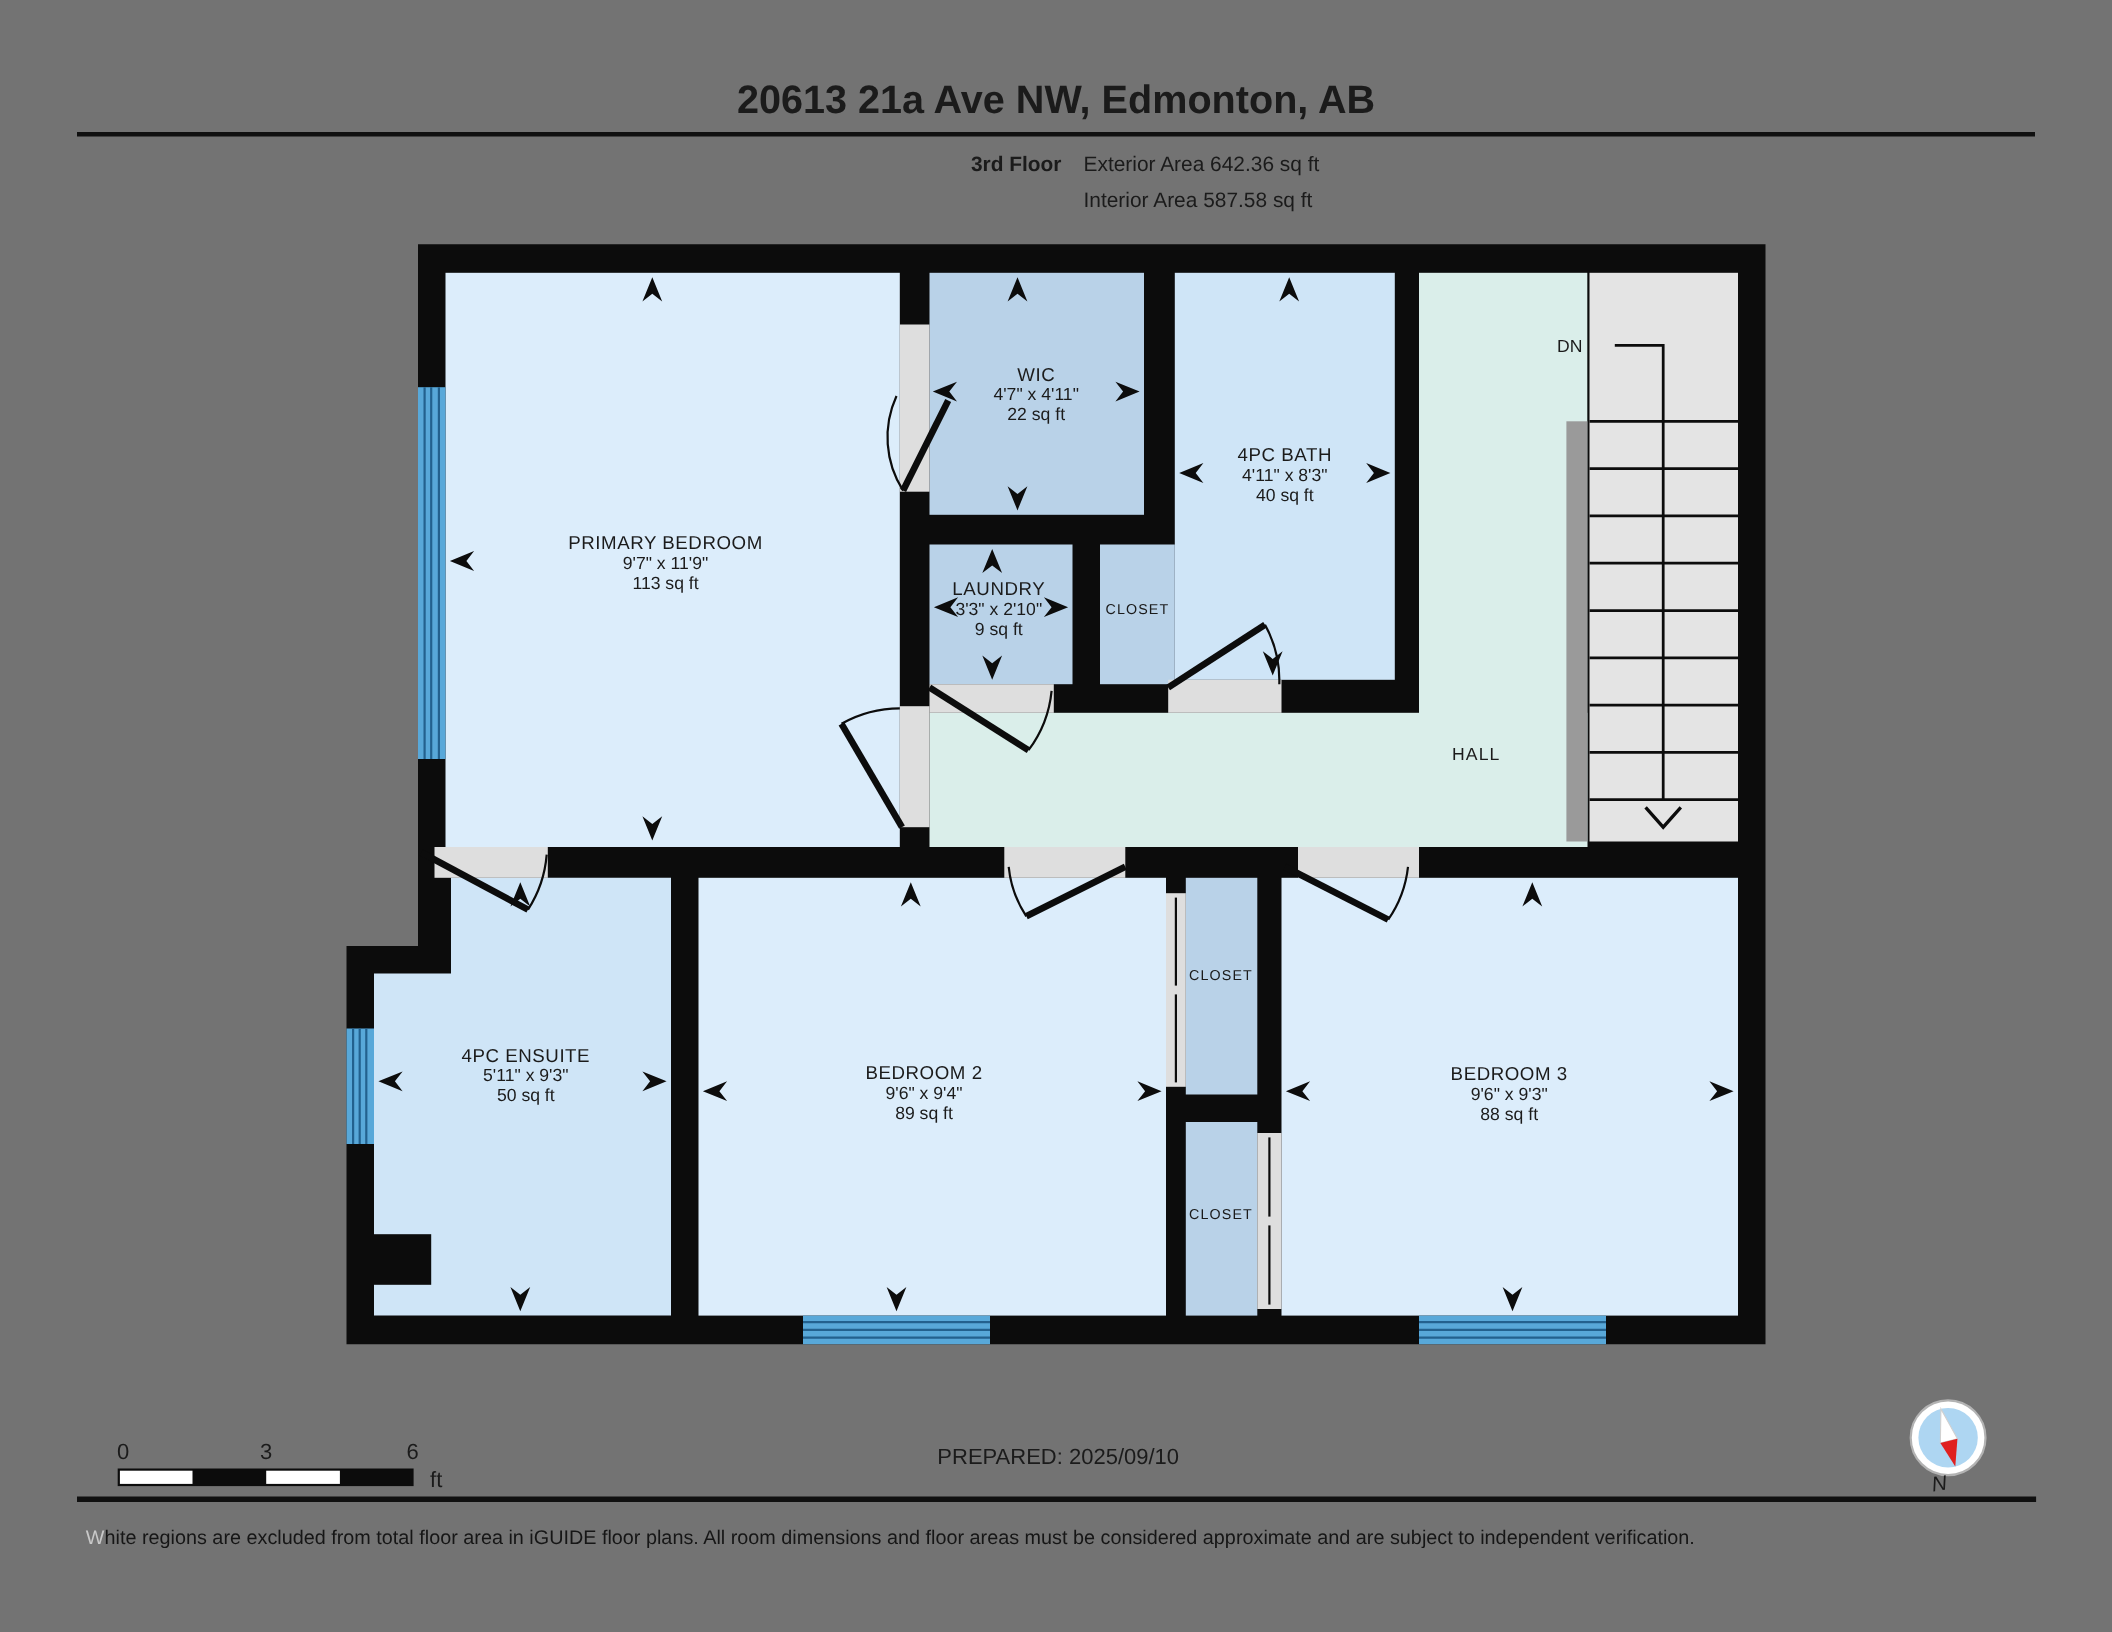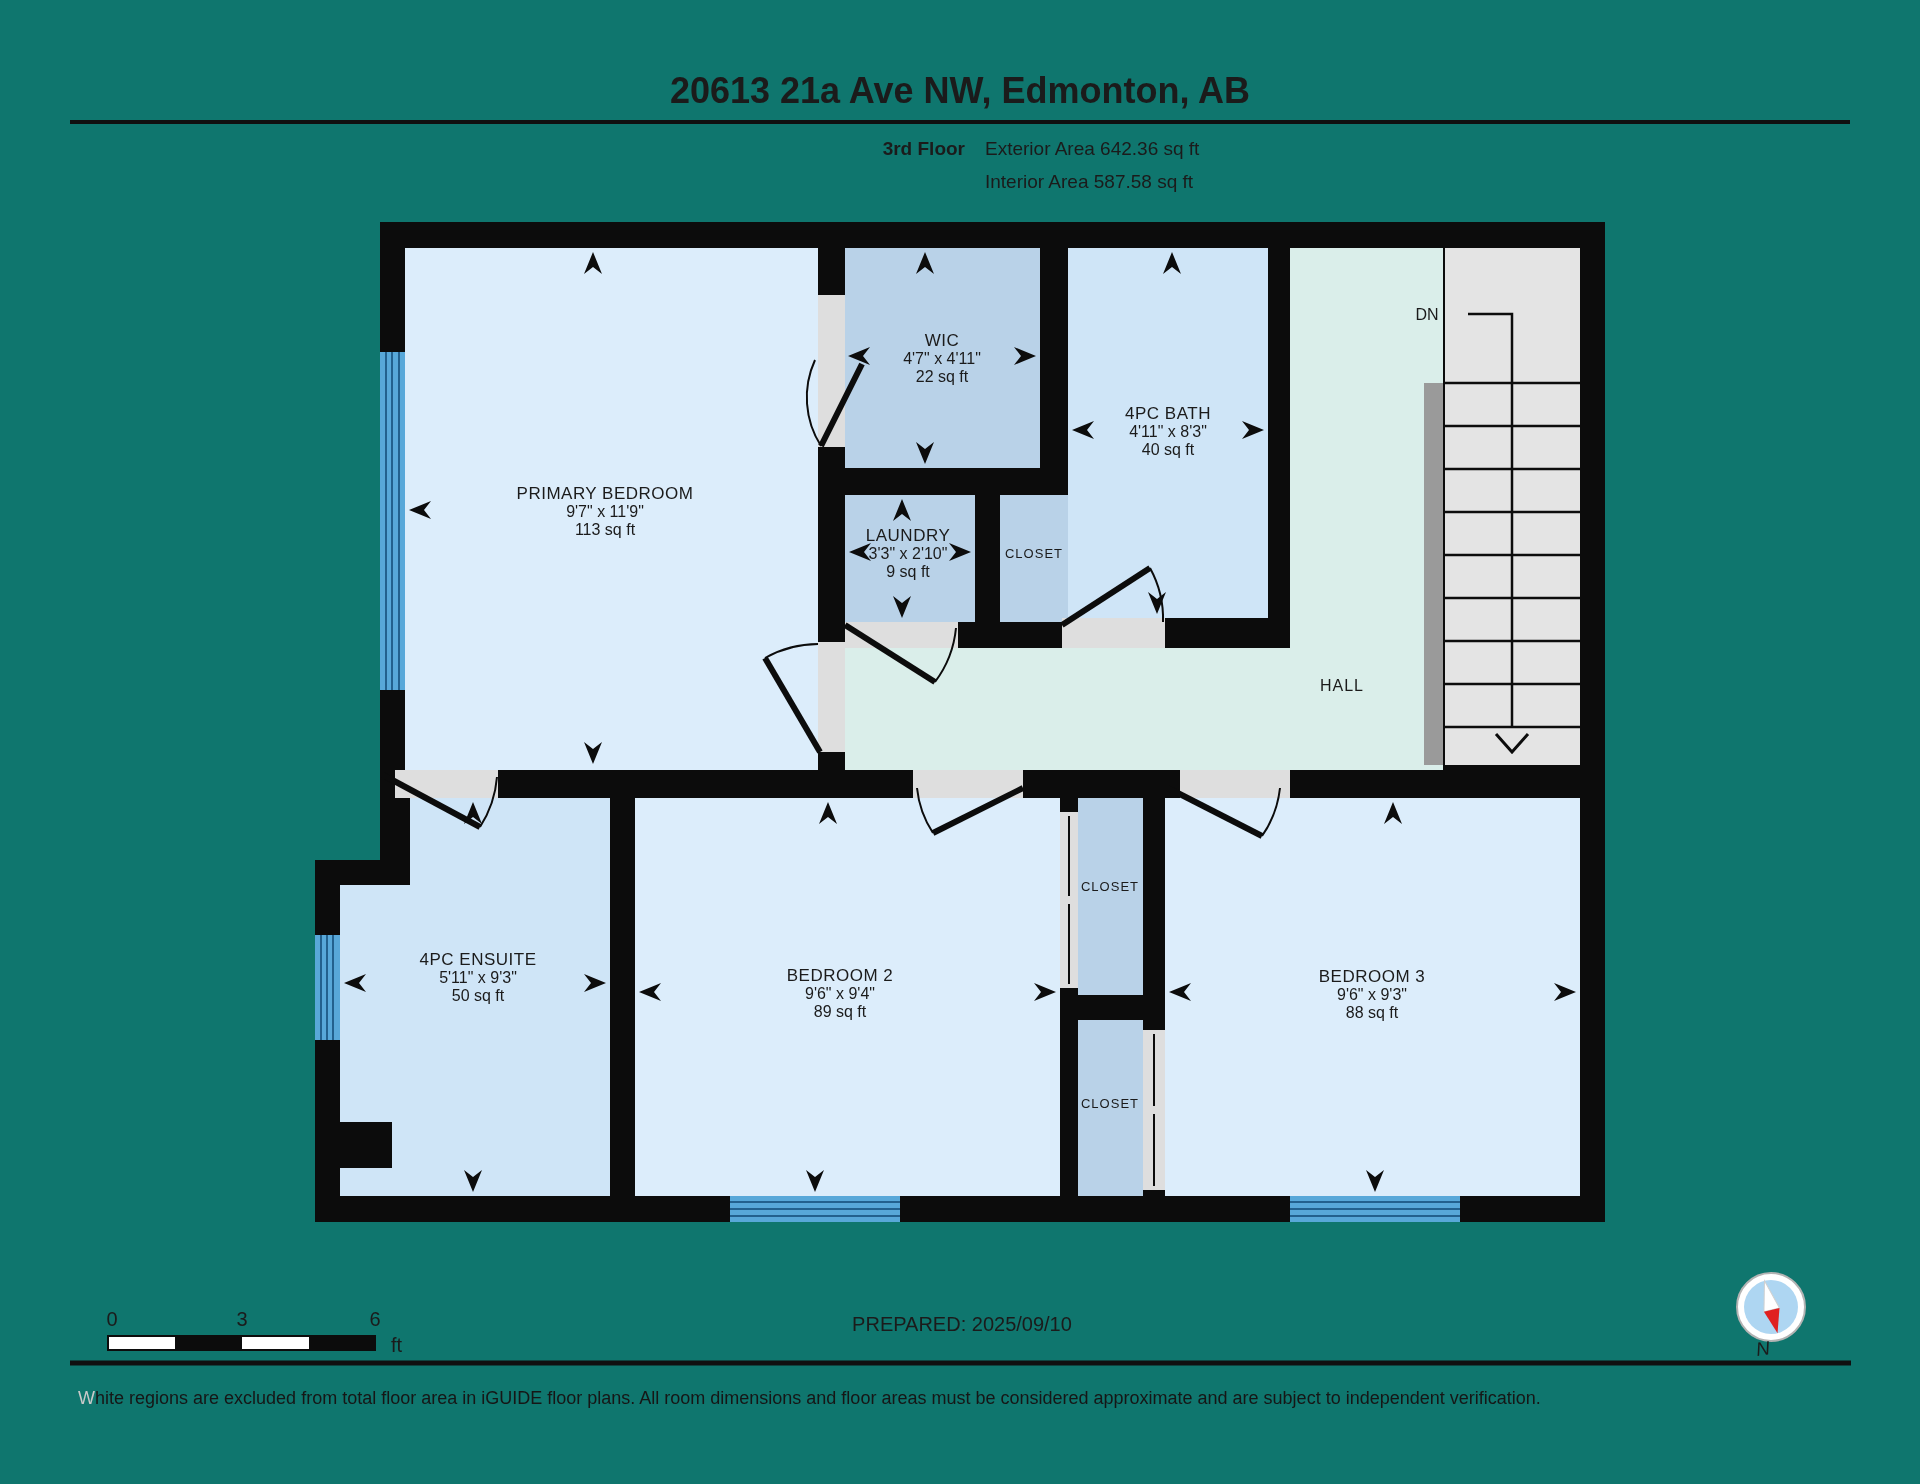--- a/index.html
+++ b/index.html
@@ -1,16 +1,16 @@
 <!DOCTYPE html>
 <html style="--wall: #0c0c0c; --room_light: #dcedfb; --room_medium: #b9d2e8; --bath_blue: #cfe5f7; --hall_mint: #daeeea; --stairs_gray: #e4e4e4; --handrail_gray: #9a9a9a; --opening_gray: #dedede; --window_blue: #58a8d9; --window_line: #23618e; --compass_red: #e02020; --compass_blue: #aed6f2;"><head>
 <meta charset="utf-8">
 <style>
   html,body{margin:0;padding:0;background:#ffffff;}
-  .page{position:relative;width:1920px;height:1484px;background:#0f766e;font-family:"Liberation Sans",sans-serif;}
+  .page{position:relative;width:1920px;height:1484px;background:#737373;font-family:"Liberation Sans",sans-serif;}
   svg{display:block;}
   text{fill:#1b1b1b;}
   .title{font-size:36px;font-weight:bold;}
   .floorlbl{font-size:19px;font-weight:bold;}
   .arealbl{font-size:19px;}
   .roomname{font-size:17px;letter-spacing:.5px;}
   .roomdims{font-size:16px;}
   .smalllbl{font-size:13px;letter-spacing:1px;}
   .halllbl{font-size:16px;letter-spacing:1px;}
   .dnlbl{font-size:16px;}

